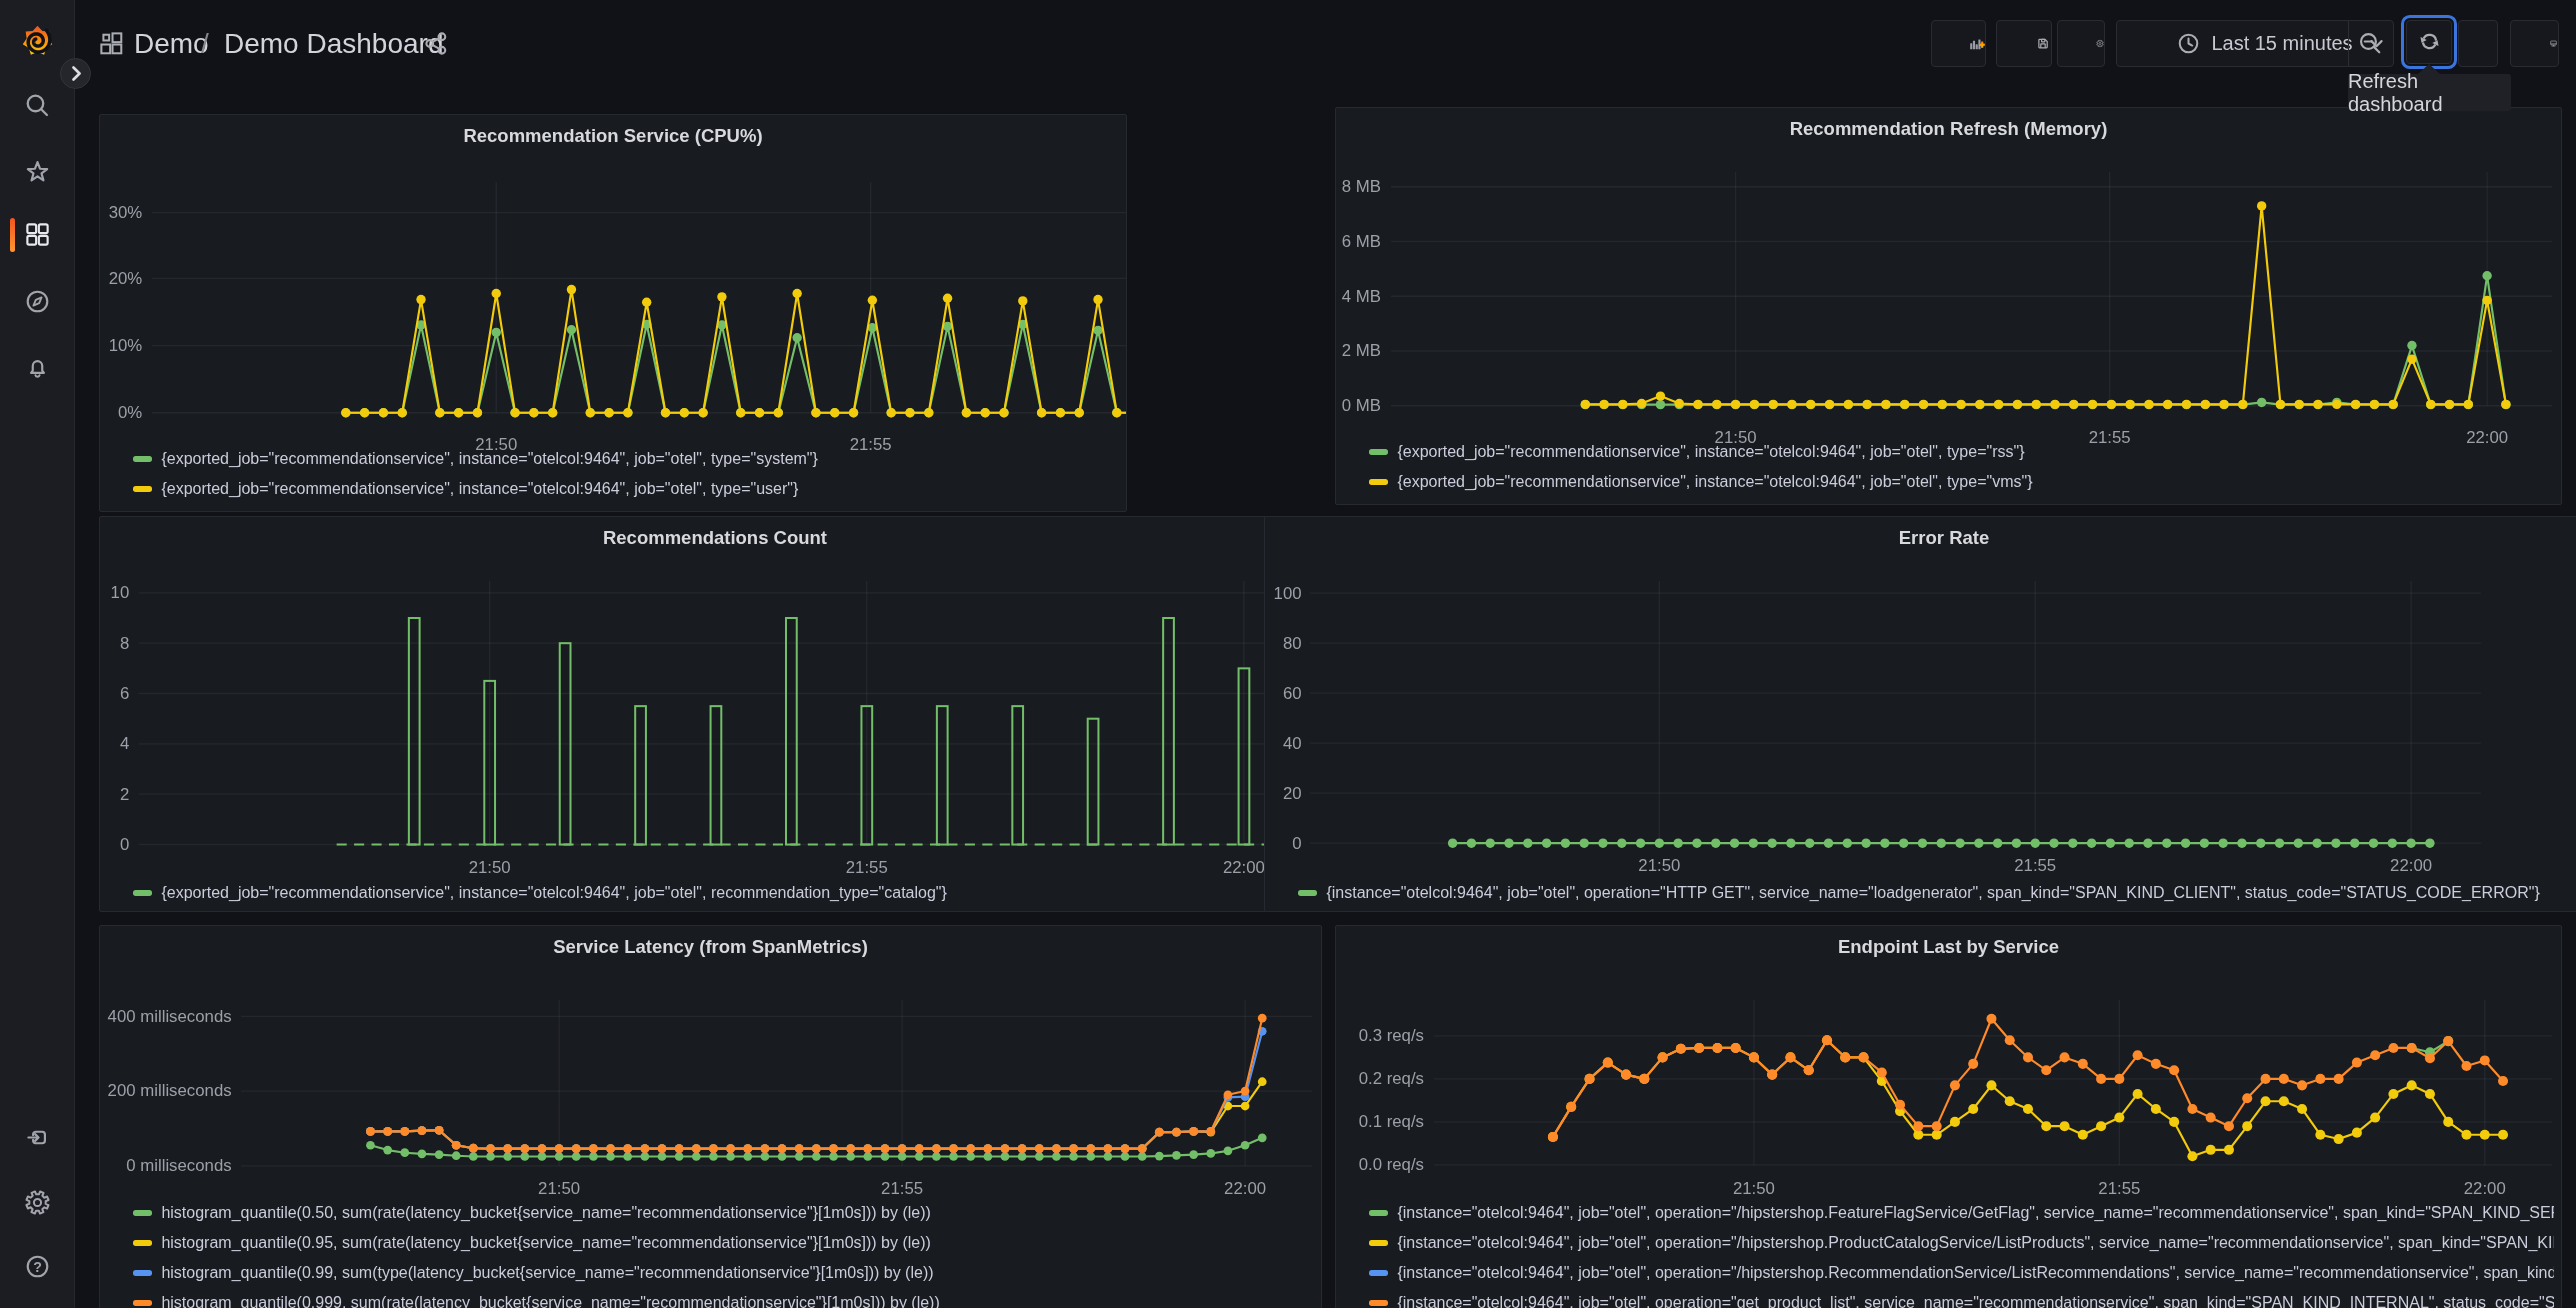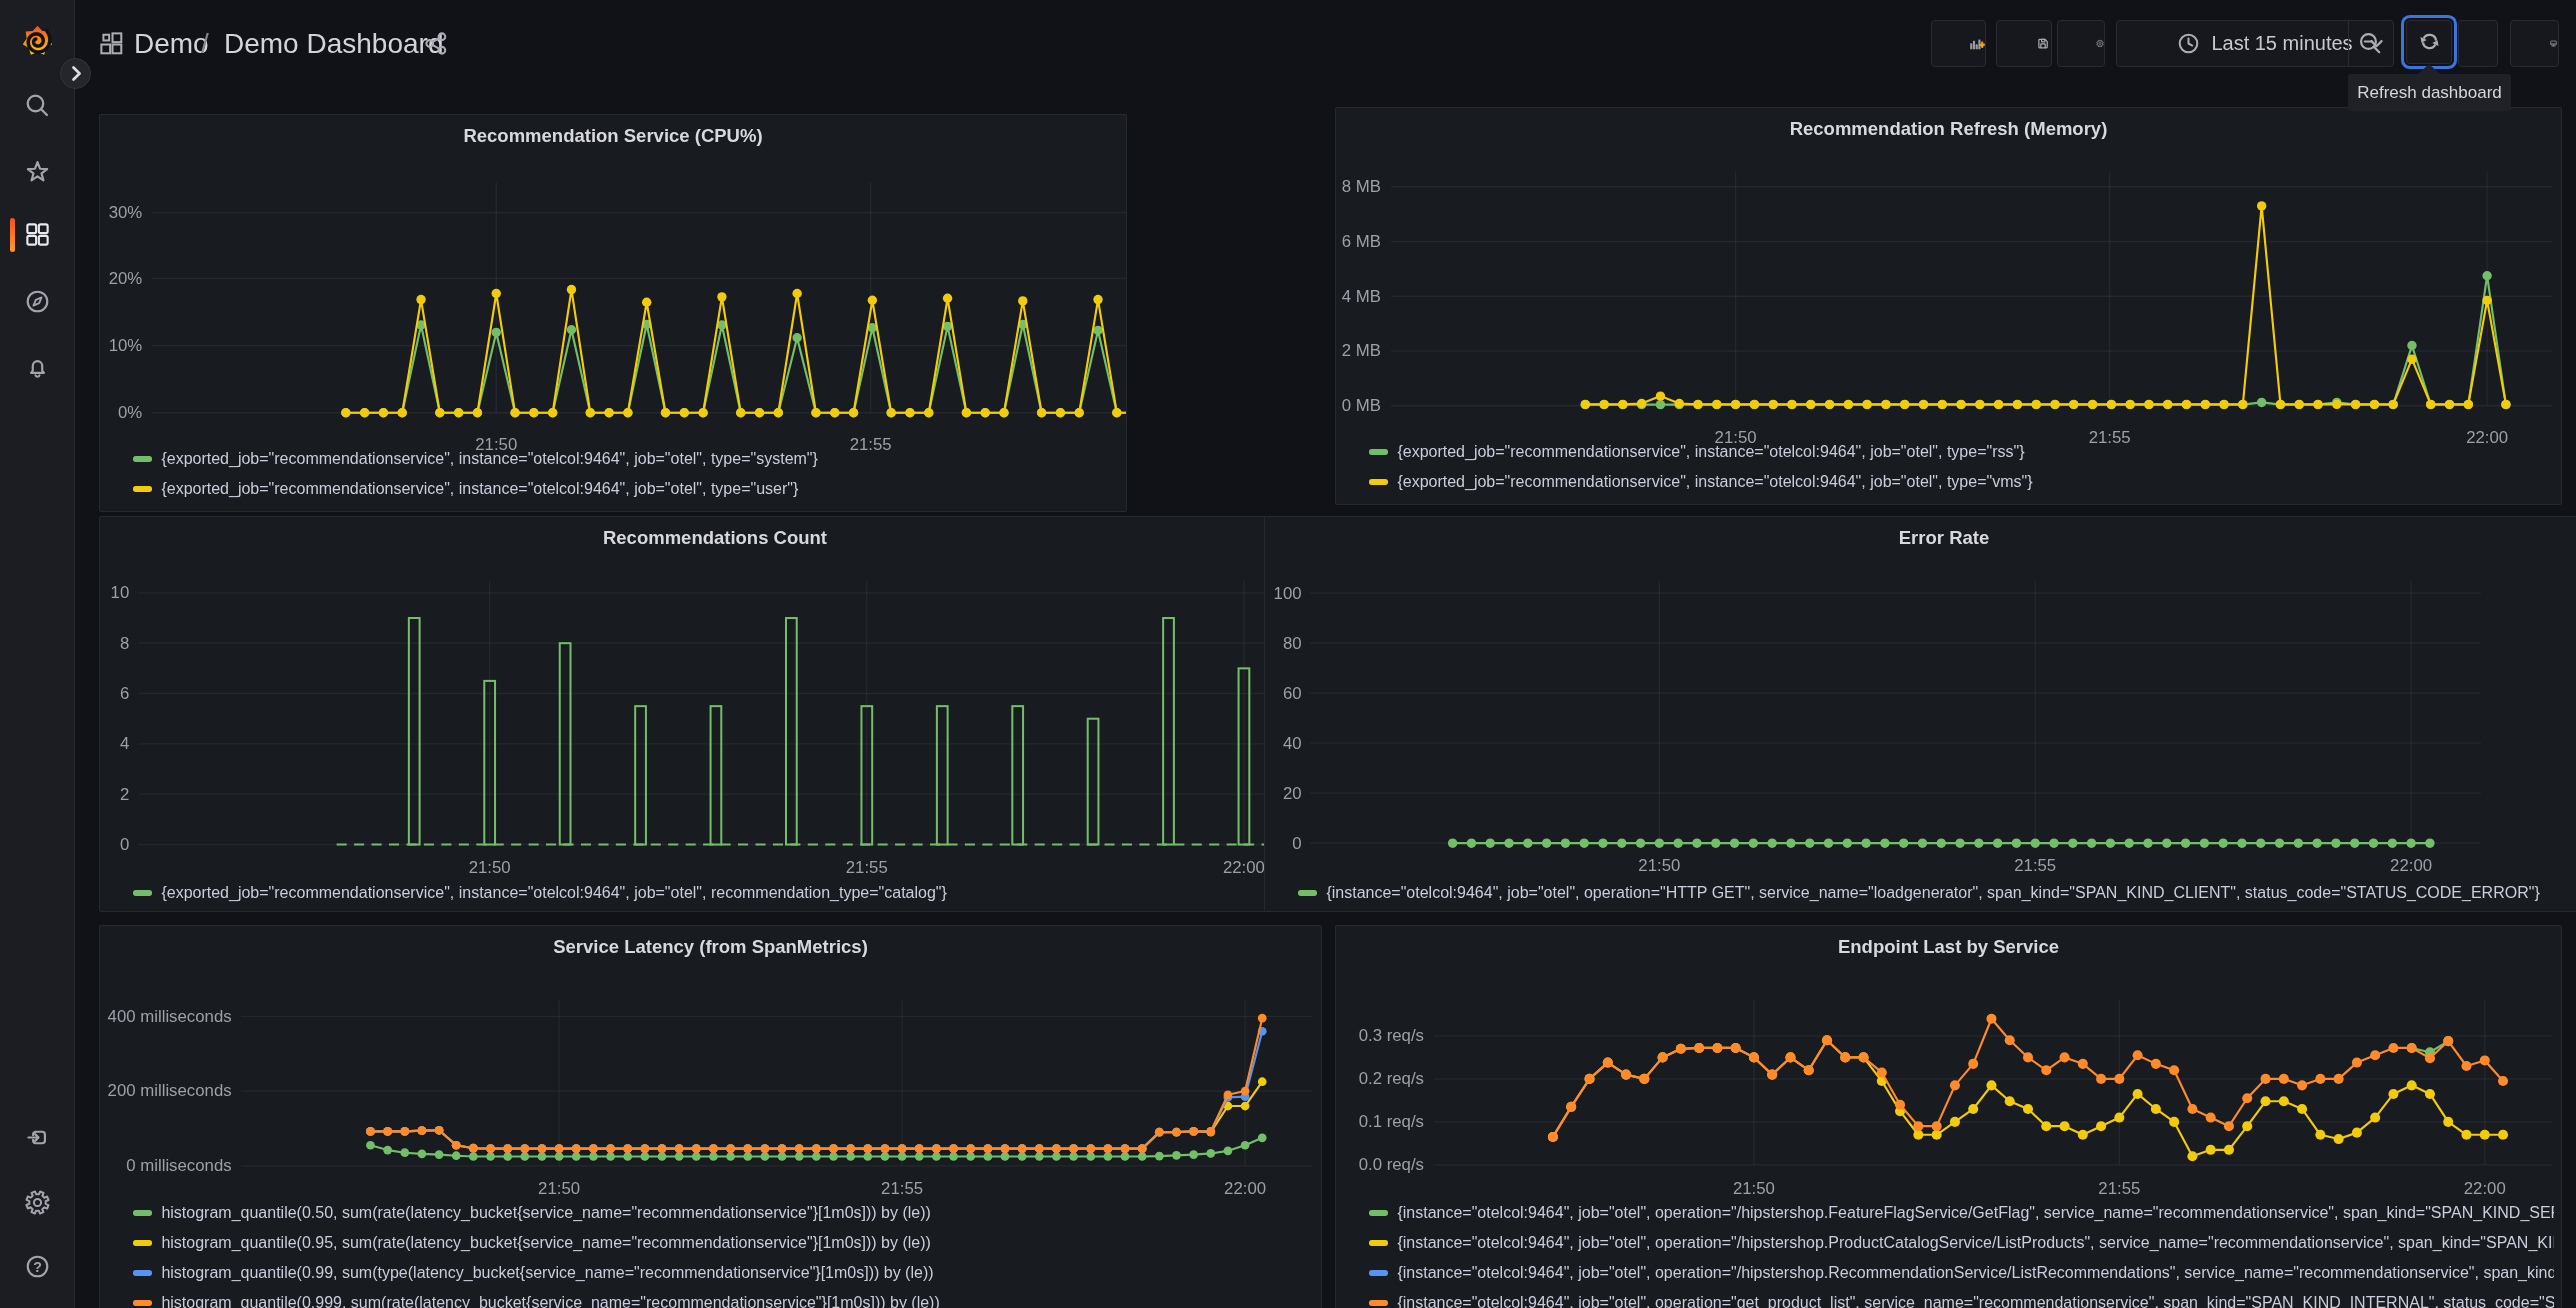--- a/index.html
+++ b/index.html
@@ -956,14 +956,14 @@
     </div>
     <div class="tbtn" style="left:2510px;width:49px;">
       <svg width="27" height="27" viewBox="0 0 40 40" fill="none">
         <rect x="7.5" y="9" width="25" height="17.5" rx="2.5" stroke="#abadb5" stroke-width="3"></rect>
         <line x1="8.5" y1="21.5" x2="31.5" y2="21.5" stroke="#abadb5" stroke-width="3"></line>
         <line x1="20" y1="27" x2="20" y2="30" stroke="#abadb5" stroke-width="4"></line>
         <line x1="13.5" y1="31.5" x2="26.5" y2="31.5" stroke="#abadb5" stroke-width="3" stroke-linecap="round"></line>
       </svg>
     </div>
 <div style="position:absolute;left:2418px;top:64px;width:0;height:0;border-left:11.4px solid transparent;border-right:11.4px solid transparent;border-bottom:10px solid #202127"></div>
-    <div style="position:absolute;left:2348px;top:74px;width:163px;height:37px;background:#202127;border-radius:2.7px;display:flex;align-items:center;justify-content:center;font-size:17px;color:#d5d6dd">Refresh dashboard</div>
+    <div style="position:absolute;left:2348px;top:74px;width:163px;height:37px;background:#202127;border-radius:2.7px;display:flex;align-items:center;justify-content:center;font-size:20px;color:#d5d6dd">Refresh dashboard</div>
 </div>
 
 </body></html>

